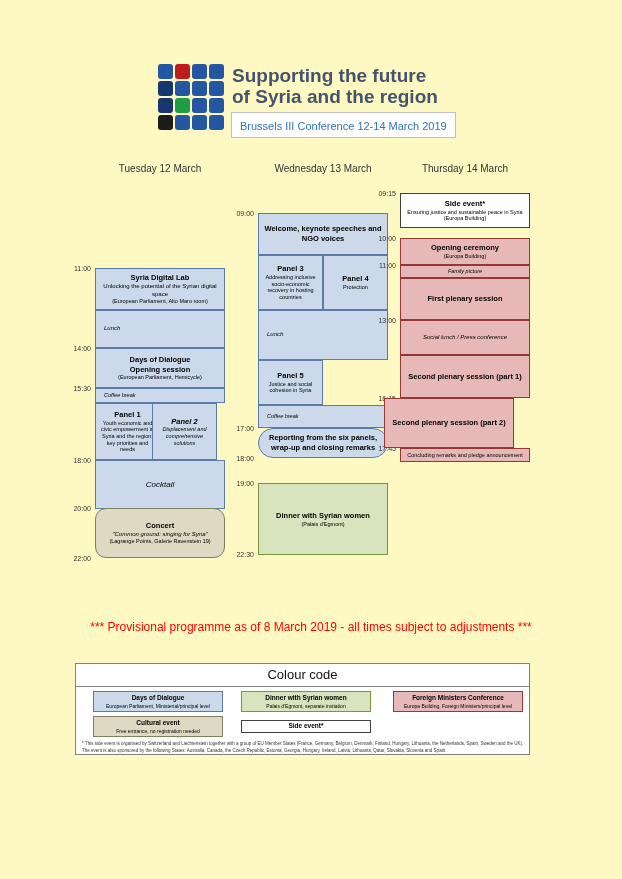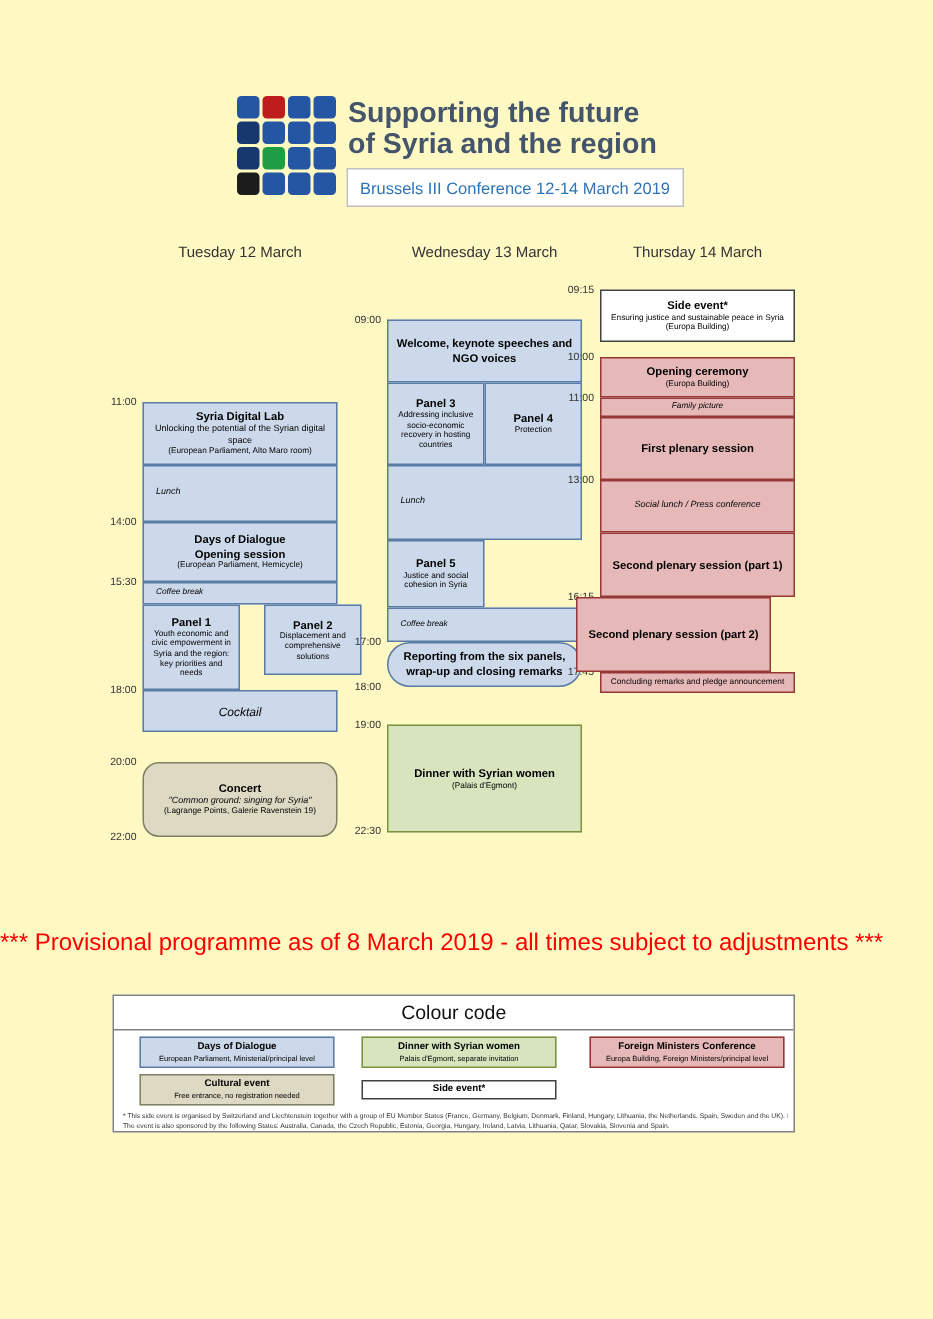--- a/index.html
+++ b/index.html
@@ -25,21 +25,21 @@
   .pink  { background:#e6b9b8; border-color:#953735; }
   .beige { background:#ddd9c3; border-color:#7f7f63;border-radius:11px; }
   .white { background:#ffffff; border-color:#404040; }
 
   .t-bold { font-weight:bold; font-size:7.5px; line-height:1.3; }
   .t-sm   { font-size:6px;   line-height:1.25; }
   .t-xs   { font-size:5.5px; line-height:1.2; }
   .it     { font-style:italic; }
   .cocktail-text { font-size:8px; font-style:italic; }
 
-  .notice { color:#ff0000; font-size:16px; }
+  .notice { color:#ff0000; font-size:12px; text-align:center; }
 
   
   .legend-box { border:1px solid #808080; background:#fff; }
   .legend-title { text-align:center; font-size:13px; padding:3px 0 4px 0; border-bottom:1px solid #808080; color:#111; }
   .chip { position:absolute; box-sizing:border-box; border:1px solid; text-align:center; padding:1px 2px;
           display:flex; flex-direction:column; align-items:center; justify-content:center; }
   .chip-title { font-size:6.5px; font-weight:bold; line-height:1.25; }
   .chip-sub { font-size:5px; line-height:1.2; }
   .footnote { font-size:4.5px; color:#333; line-height:1.5; white-space:nowrap; overflow:hidden; }
 </style>
@@ -99,25 +99,25 @@
     <div class="t-bold">Opening session</div>
     <div class="t-xs">(European Parliament, Hemicycle)</div>
   </div>
   <div class="abs block left" style="left:95px; top:388px; width:130px; height:15px;">
     <div class="t-xs it">Coffee break</div>
   </div>
   <div class="abs block" style="left:95px; top:403px; width:65px; height:57px;">
     <div class="t-bold">Panel 1</div>
     <div class="t-xs">Youth economic and civic empowerment in Syria and the region: key priorities and needs</div>
   </div>
-  <div class="abs block" style="left:176px; top:403px; width:65px; height:47px;">
+  <div class="abs block" style="left:152px; top:403px; width:65px; height:57px;font-style:italic;">
     <div class="t-bold">Panel 2</div>
     <div class="t-xs">Displacement and comprehensive solutions</div>
   </div>
-  <div class="abs block" style="left:95px; top:460px; width:130px; height:28px;">
+  <div class="abs block" style="left:95px; top:460px; width:130px; height:49px;">
     <div class="cocktail-text">Cocktail</div>
   </div>
   <div class="abs block beige" style="left:95px; top:508px; width:130px; height:50px;">
     <div class="t-bold">Concert</div>
     <div class="t-sm it">"Common ground: singing for Syria"</div>
     <div class="t-xs">(Lagrange Points, Galerie Ravenstein 19)</div>
   </div>
 
   <div class="abs time" style="left:224px; top:210px;">09:00</div>
   <div class="abs time" style="left:224px; top:425px;">17:00</div>

